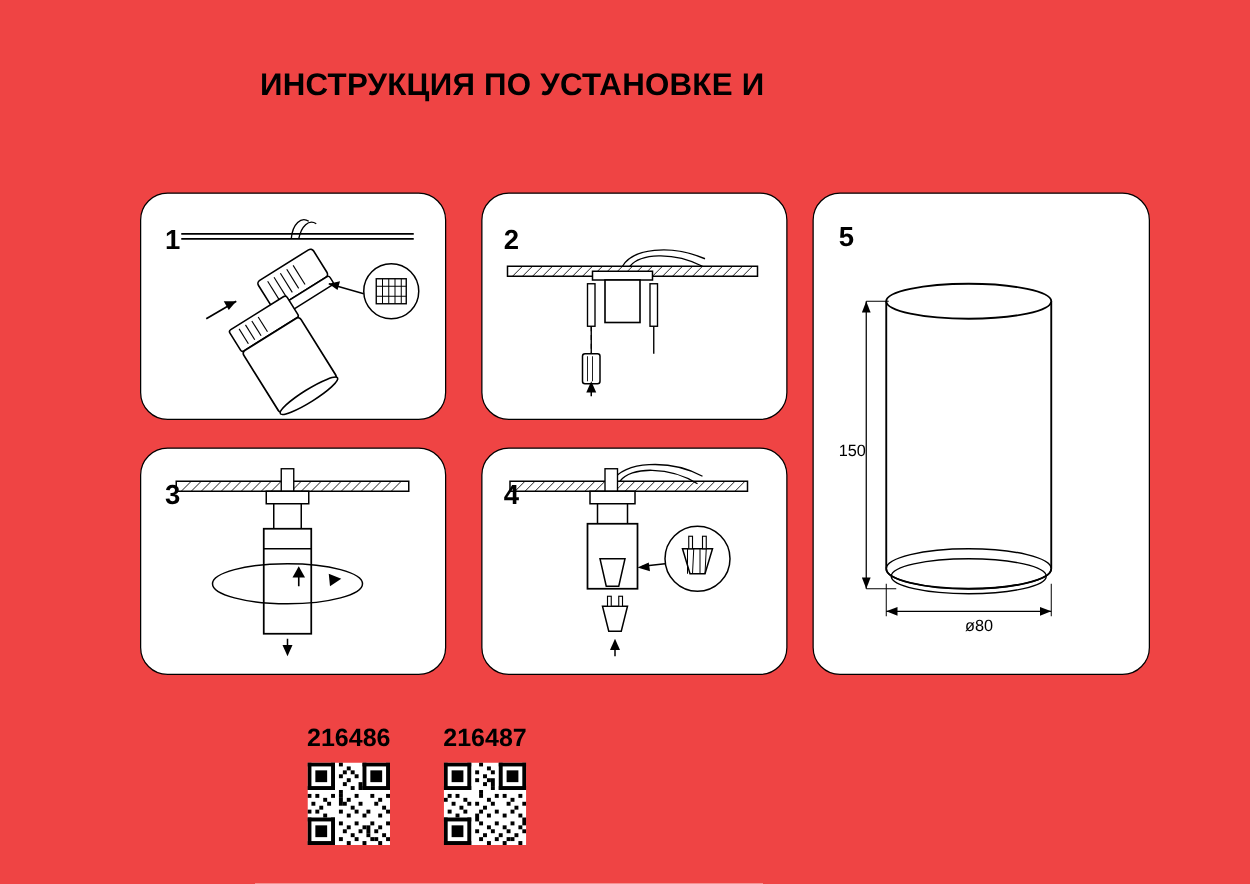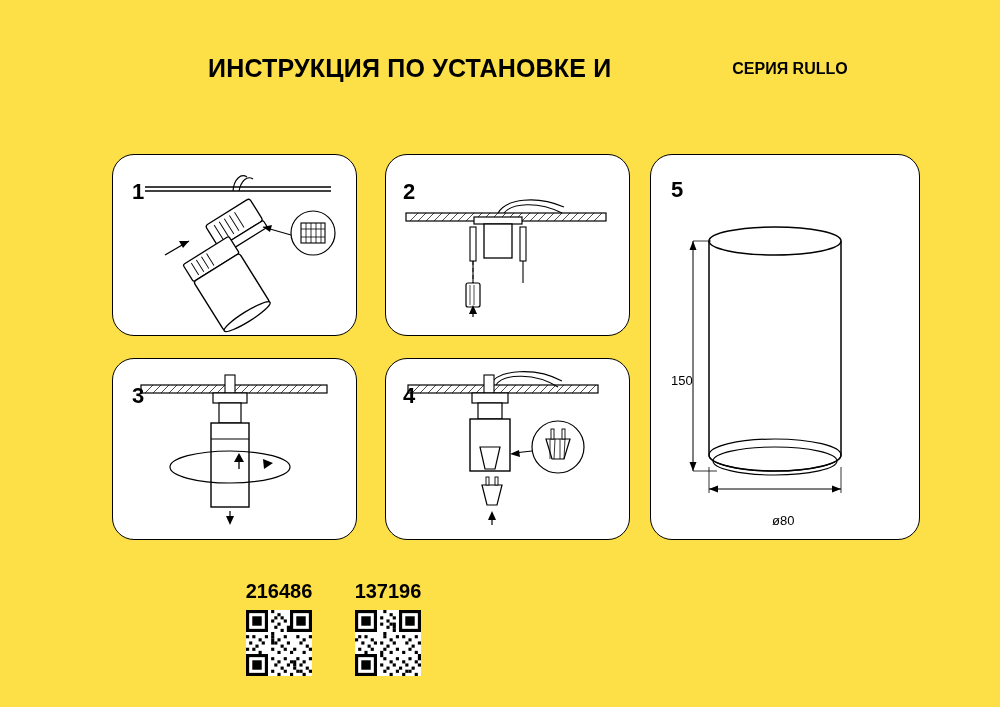--- a/index.html
+++ b/index.html
@@ -8,21 +8,21 @@
     background: #ffffff;
   }
   body {
     font-family: "Liberation Sans", sans-serif;
     color: #000000;
   }
   #sheet {
     position: relative;
     width: 1000px;
     height: 707px;
-    background: #fde047;
+    background: #ef4444;
     overflow: hidden;
   }
 
   
   .title {
     position: absolute;
     left: 208px;
     top: 52px;
     width: 430px;
     font-size: 25px;
@@ -92,34 +92,32 @@
     width: 66px;
     height: 66px;
     image-rendering: pixelated;
   }
   #qr1 { left: 246px; top: 610px; }
   #qr2 { left: 355px; top: 610px; }
 
   .dim-text {
     position: absolute;
     font-size: 13px;
-    margin-top: 20px;
   }
 </style>
 </head>
 <body>
 
 <div id="sheet">
 
   <div class="title">
     <span>ИНСТРУКЦИЯ ПО УСТАНОВКЕ И</span>
   </div>
 
   <div class="series-block">
-    <div>СЕРИЯ RULLO</div>
   </div>
 
   <div class="panel" id="panel1">
     <svg class="panel-svg" width="245" height="182" viewBox="0 0 245 182">
 
       <line x1="32" y1="32" x2="218" y2="32" stroke="#000" stroke-width="1.4"></line>
       <line x1="32" y1="36" x2="218" y2="36" stroke="#000" stroke-width="1.4"></line>
 
       <path d="M120 36 C 121 24, 128 18, 134 22" fill="none" stroke="#000" stroke-width="1.1"></path>
       <path d="M126 36 C 128 26, 134 20, 140 24" fill="none" stroke="#000" stroke-width="1.1"></path>
@@ -352,21 +350,21 @@
       <path d="M190 334 L181 330.5 L181 337.5 Z" fill="#000"></path>
       <line x1="58" y1="312" x2="58" y2="338" stroke="#000" stroke-width="0.8"></line>
       <line x1="190" y1="312" x2="190" y2="338" stroke="#000" stroke-width="0.8"></line>
     </svg>
     <div class="panel-num" id="num5" style="left:20px; top:24px;">5</div>
     <div class="dim-text" style="left:20px; top:198px;">150</div>
     <div class="dim-text" style="left:121px; top:338px;">ø80</div>
   </div>
 
   <div class="code-label" id="code1-label">216486</div>
-  <div class="code-label" id="code2-label">137196</div>
+  <div class="code-label" id="code2-label">216487</div>
 
   <svg class="qr" id="qr1" viewBox="0 0 21 21">
     <rect width="21" height="21" fill="#fff"></rect>
     <g fill="#000">
       <rect x="0" y="0" width="7" height="1"></rect>
         <rect x="0" y="6" width="7" height="1"></rect>
       <rect x="0" y="0" width="1" height="7"></rect>
         <rect x="6" y="0" width="1" height="7"></rect>
       <rect x="2" y="2" width="3" height="3"></rect>
       <rect x="14" y="0" width="7" height="1"></rect>

